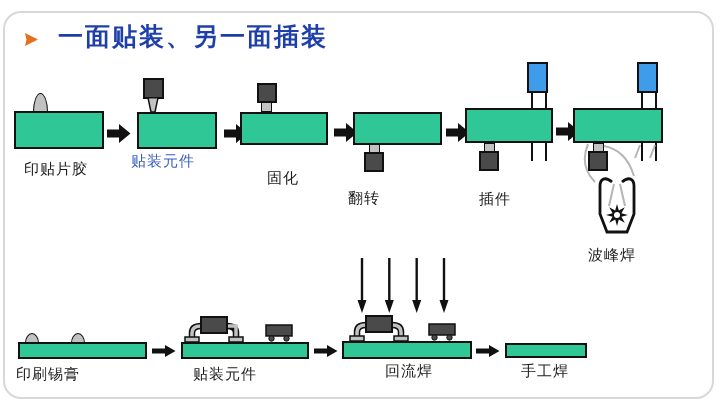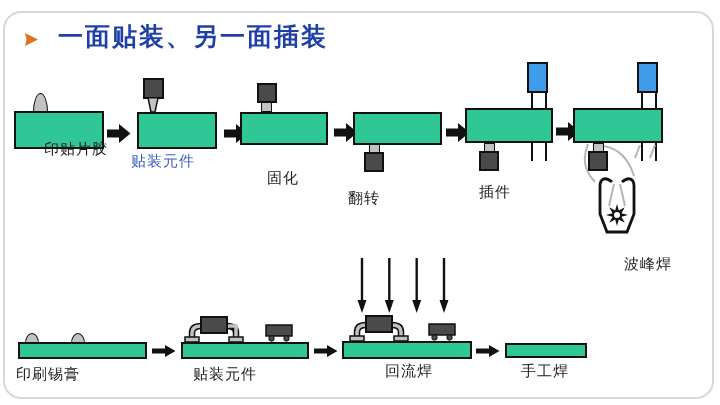--- a/index.html
+++ b/index.html
@@ -35,21 +35,21 @@
 <div class="slide">
   <div class="frame"></div>
 
   <svg class="bullet" width="14" height="14" viewBox="0 0 14 14">
     <polygon class="bullet-fill" points="0,0 13,6.5 0,13 1.5,6.5"></polygon>
   </svg>
   <div class="title">一面贴装、另一面插装</div>
 
   <div class="dome" style="left:33px;top:93px;width:15px;height:19px;"></div>
   <div class="board" style="left:14px;top:111px;width:90px;height:38px;"></div>
-  <div class="label" style="left:24px;top:140px;margin-left:20px;">印贴片胶</div>
+  <div class="label" style="left:24px;top:160px;">印贴片胶</div>
 
   <svg class="abs" style="left:107px;top:124px;" width="24" height="19" viewBox="0 0 24 19">
     <polygon class="ink" points="0,5.5 12,5.5 12,0 23.5,9.5 12,19 12,13.5 0,13.5"></polygon>
   </svg>
 
   <div class="rect-dark" style="left:143px;top:78px;width:21px;height:21px;"></div>
   <svg class="abs" style="left:145px;top:97px;" width="16" height="16" viewBox="0 0 16 16">
     <polygon class="fill-light" stroke-width="1.5" points="3,0.8 13,0.8 10,15 6,15"></polygon>
   </svg>
   <div class="board" style="left:137px;top:112px;width:80px;height:37px;"></div>
@@ -78,21 +78,21 @@
   </svg>
 
   <div class="leg" style="left:531px;top:93px;height:16px;"></div>
   <div class="leg" style="left:545px;top:93px;height:16px;"></div>
   <div class="cap" style="left:527px;top:62px;width:21px;height:31px;"></div>
   <div class="board" style="left:465px;top:108px;width:88px;height:35px;"></div>
   <div class="leg" style="left:531px;top:143px;height:18px;"></div>
   <div class="leg" style="left:545px;top:143px;height:18px;"></div>
   <div class="rect-light" style="left:484px;top:143px;width:11px;height:9px;"></div>
   <div class="rect-dark" style="left:479px;top:151px;width:20px;height:20px;"></div>
-  <div class="label" style="left:479px;top:183px;">插件</div>
+  <div class="label" style="left:479px;top:190px;">插件</div>
 
   <svg class="abs" style="left:556px;top:122px;" width="24" height="19" viewBox="0 0 24 19">
     <polygon class="ink" points="0,5.5 12,5.5 12,0 23.5,9.5 12,19 12,13.5 0,13.5"></polygon>
   </svg>
 
   <div class="leg" style="left:641px;top:93px;height:16px;"></div>
   <div class="leg" style="left:655px;top:93px;height:16px;"></div>
   <div class="cap" style="left:637px;top:62px;width:21px;height:31px;"></div>
   <div class="board" style="left:573px;top:108px;width:90px;height:35px;"></div>
   <div class="leg" style="left:641px;top:143px;height:18px;"></div>
@@ -105,21 +105,21 @@
     <path class="gray" stroke-width="2" d="M62,3 L57,16"></path>
     <path class="gray" stroke-width="2" d="M77,3 L72,16"></path>
   </svg>
   <svg class="abs" style="left:592px;top:174px;" width="50" height="70" viewBox="0 0 50 70">
     <path class="stroke-ink" stroke-width="2.8" d="M20,8 C13,2 8,5 8,12 L8,40 L15,58 L35,58 L42,40 L42,12 C42,5 37,2 30,8"></path>
     <path class="gray" stroke-width="2" d="M22,10 L17,32"></path>
     <path class="gray" stroke-width="2" d="M28,10 L33,32"></path>
     <polygon class="ink" points="25,30 26.8,36.6 32.8,33.2 29.4,39.2 36,41 29.4,42.8 32.8,48.8 26.8,45.4 25,52 23.2,45.4 17.2,48.8 20.6,42.8 14,41 20.6,39.2 17.2,33.2 23.2,36.6"></polygon>
     <circle cx="25" cy="41" r="3" fill="#ffffff"></circle>
   </svg>
-  <div class="label" style="left:588px;top:255px;margin-left:36px;">波峰焊</div>
+  <div class="label" style="left:588px;top:246px;">波峰焊</div>
 
   <div class="dome" style="left:25px;top:333px;width:14px;height:10px;"></div>
   <div class="dome" style="left:71px;top:333px;width:14px;height:10px;"></div>
   <div class="board" style="left:18px;top:342px;width:129px;height:17px;"></div>
   <div class="label" style="left:16px;top:365px;">印刷锡膏</div>
 
   <svg class="abs" style="left:152px;top:345px;" width="24" height="12" viewBox="0 0 24 12">
     <polygon class="ink" points="0,3.5 13,3.5 13,0 23.5,6 13,12 13,8.5 0,8.5"></polygon>
   </svg>
 

